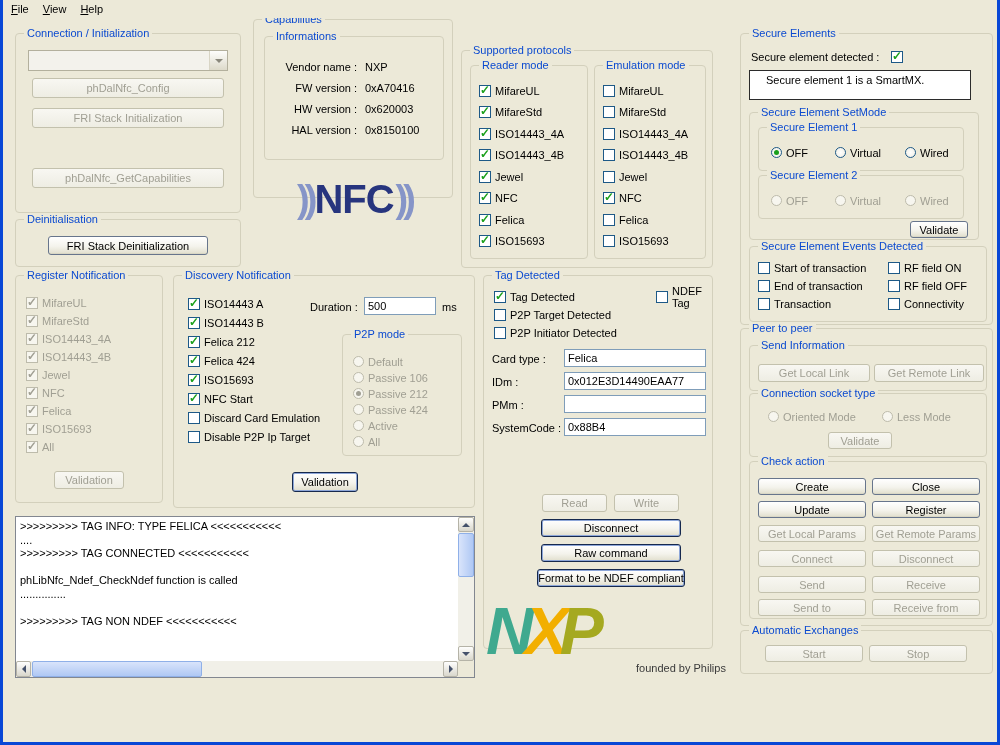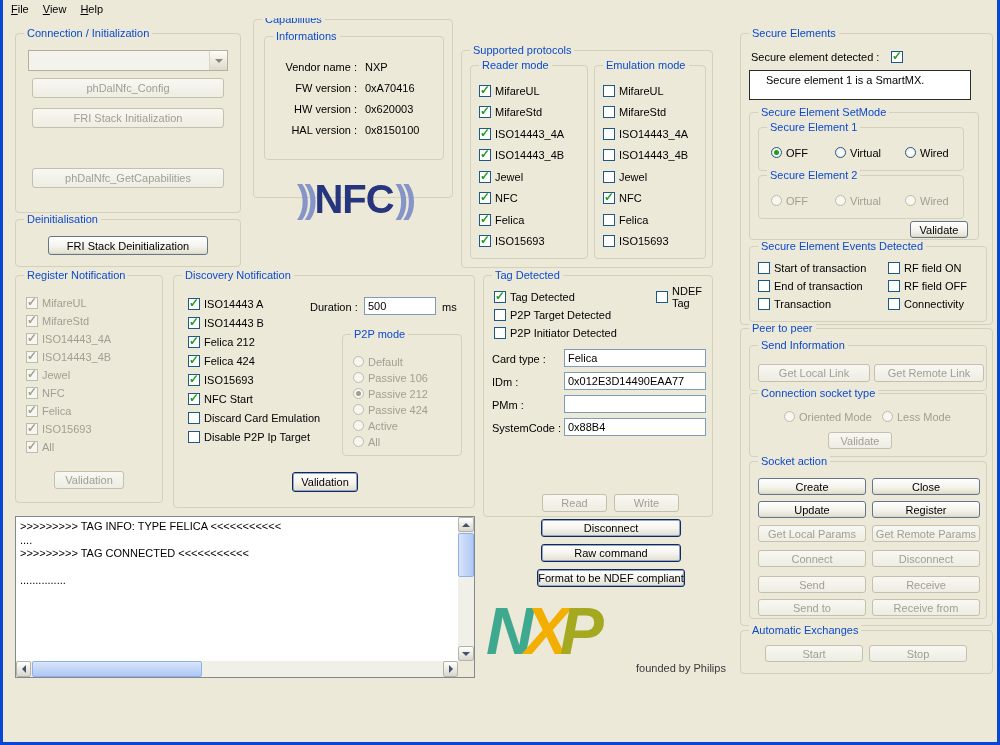--- a/index.html
+++ b/index.html
@@ -313,21 +313,21 @@
             <span class="dis-t">Active</span>
           </label>
         <label class="rb" style="left:10px;top:100px">
             <span class="radio dis"></span>
             <span class="dis-t">All</span>
           </label>
       </div>
       <div class="btn focus" style="left:118px;top:196px;width:66px;height:20px">Validation</div>
     </div>
 
-    <div class="grp" style="left:480px;top:257px;width:230px;height:242px">
+    <div class="grp" style="left:480px;top:257px;width:230px;height:374px">
       <span class="legend">Tag Detected</span>
       <label class="cb" style="left:10px;top:14px">
           <span class="box checked"></span>
           <span>Tag Detected</span>
         </label>
       <label class="cb" style="left:172px;top:14px">
           <span class="box"></span>
           <span>NDEF Tag</span>
         </label>
       <label class="cb" style="left:10px;top:32px">
@@ -352,22 +352,24 @@
       <div class="btn focus" style="left:57px;top:268px;width:140px;height:18px">Raw command</div>
       <div class="btn focus" style="left:53px;top:293px;width:148px;height:18px">Format to be NDEF compliant</div>
     </div>
 
     <div class="logpanel">
       <div class="logtext">
         <div class="logline">&gt;&gt;&gt;&gt;&gt;&gt;&gt;&gt;&gt; TAG INFO: TYPE FELICA &lt;&lt;&lt;&lt;&lt;&lt;&lt;&lt;&lt;&lt;&lt;</div>
         <div class="logline">....</div>
         <div class="logline">&gt;&gt;&gt;&gt;&gt;&gt;&gt;&gt;&gt; TAG CONNECTED &lt;&lt;&lt;&lt;&lt;&lt;&lt;&lt;&lt;&lt;&lt;</div>
         <div class="logline"></div>
+        <div class="logline">phLibNfc_Ndef_CheckNdef function is called</div>
         <div class="logline">...............</div>
         <div class="logline"></div>
+        <div class="logline">&gt;&gt;&gt;&gt;&gt;&gt;&gt;&gt;&gt; TAG NON NDEF &lt;&lt;&lt;&lt;&lt;&lt;&lt;&lt;&lt;&lt;&lt;</div>
       </div>
       <div class="vscroll">
         <div class="sbtn up">
             <span class="tri-up2"></span>
           </div>
         <div class="vthumb"></div>
         <div class="sbtn down">
             <span class="tri-down2"></span>
           </div>
       </div>
@@ -460,32 +462,32 @@
 
     <div class="grp" style="left:737px;top:310px;width:253px;height:298px">
       <span class="legend">Peer to peer</span>
       <div class="grp" style="left:8px;top:16px;width:238px;height:46px">
         <span class="legend">Send Information</span>
         <div class="btn dis" style="left:8px;top:18px;width:112px;height:18px">Get Local Link</div>
         <div class="btn dis" style="left:124px;top:18px;width:110px;height:18px">Get Remote Link</div>
       </div>
       <div class="grp" style="left:8px;top:64px;width:238px;height:64px">
         <span class="legend">Connection socket type</span>
-        <label class="rb" style="left:34px;top:16px">
+        <label class="rb" style="left:18px;top:16px">
             <span class="radio dis"></span>
             <span class="dis-t">Oriented Mode</span>
           </label>
         <label class="rb" style="left:132px;top:16px">
             <span class="radio dis"></span>
             <span class="dis-t">Less Mode</span>
           </label>
         <div class="btn dis" style="left:78px;top:38px;width:64px;height:17px">Validate</div>
       </div>
       <div class="grp" style="left:8px;top:132px;width:238px;height:158px">
-        <span class="legend">Socket action</span>
+        <span class="legend">Check action</span>
         <div class="btn" style="left:8px;top:16px;width:108px;height:17px">Create</div>
         <div class="btn" style="left:122px;top:16px;width:108px;height:17px">Close</div>
         <div class="btn" style="left:8px;top:39px;width:108px;height:17px">Update</div>
         <div class="btn" style="left:122px;top:39px;width:108px;height:17px">Register</div>
         <div class="btn dis" style="left:8px;top:63px;width:108px;height:17px">Get Local Params</div>
         <div class="btn dis" style="left:122px;top:63px;width:108px;height:17px">Get Remote Params</div>
         <div class="btn dis" style="left:8px;top:88px;width:108px;height:17px">Connect</div>
         <div class="btn dis" style="left:122px;top:88px;width:108px;height:17px">Disconnect</div>
         <div class="btn dis" style="left:8px;top:114px;width:108px;height:17px">Send</div>
         <div class="btn dis" style="left:122px;top:114px;width:108px;height:17px">Receive</div>

